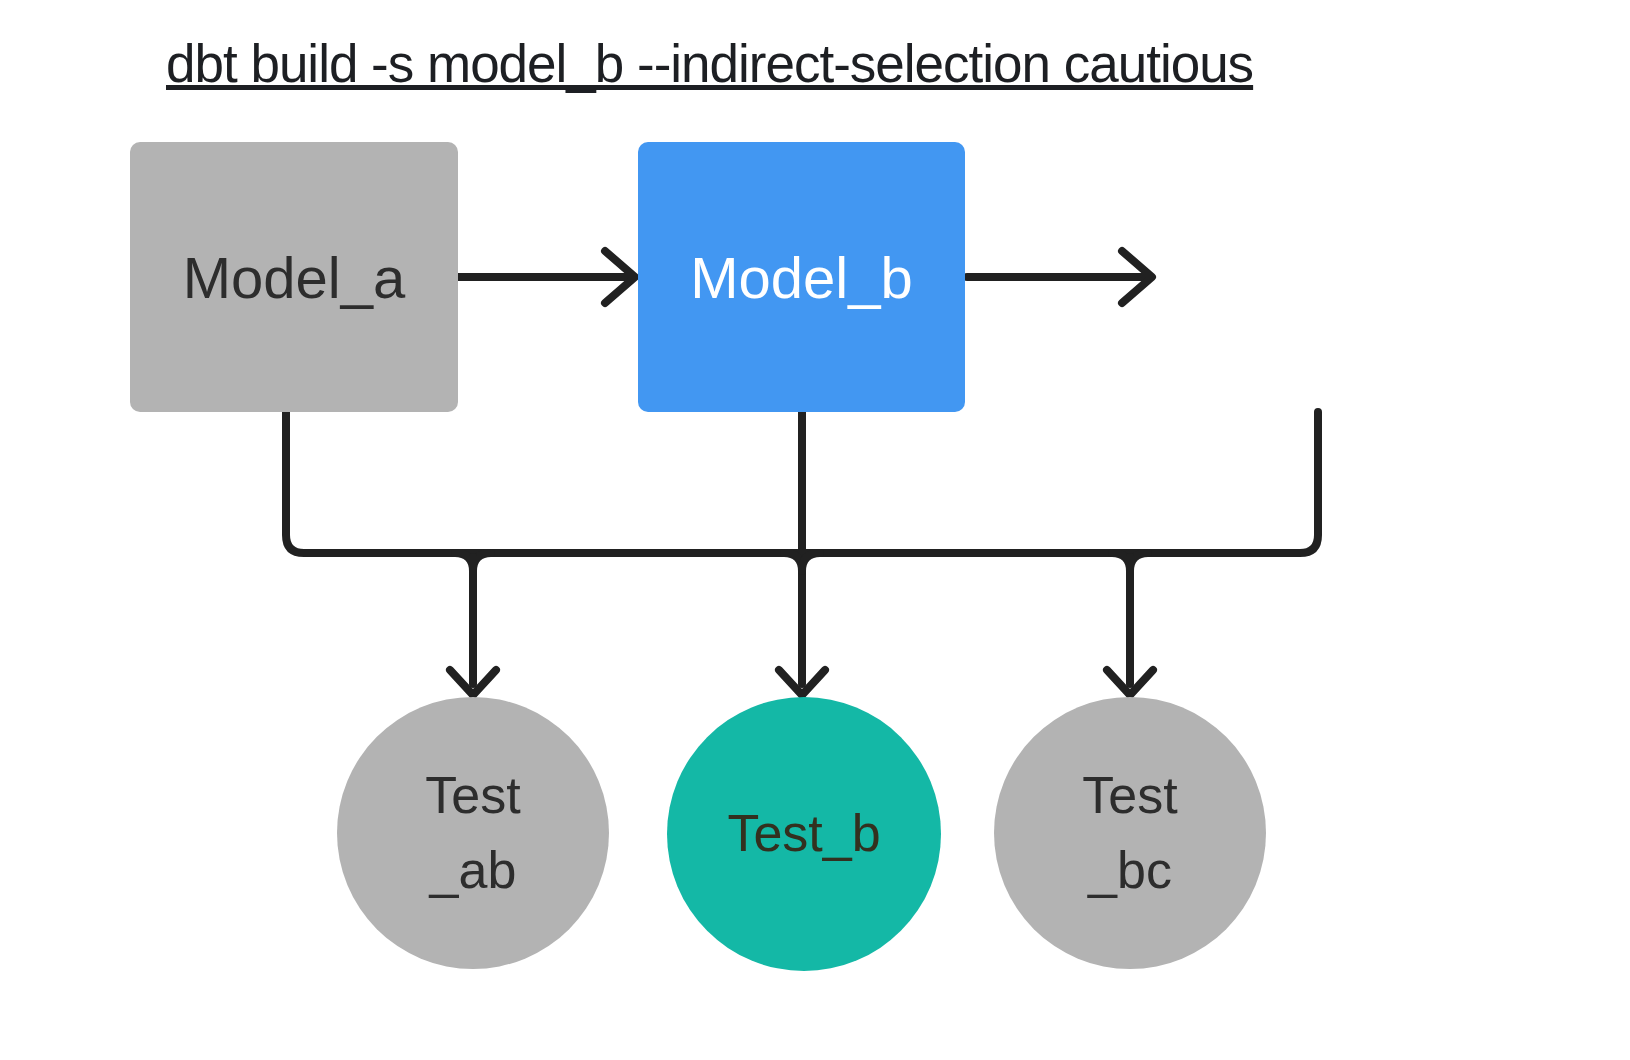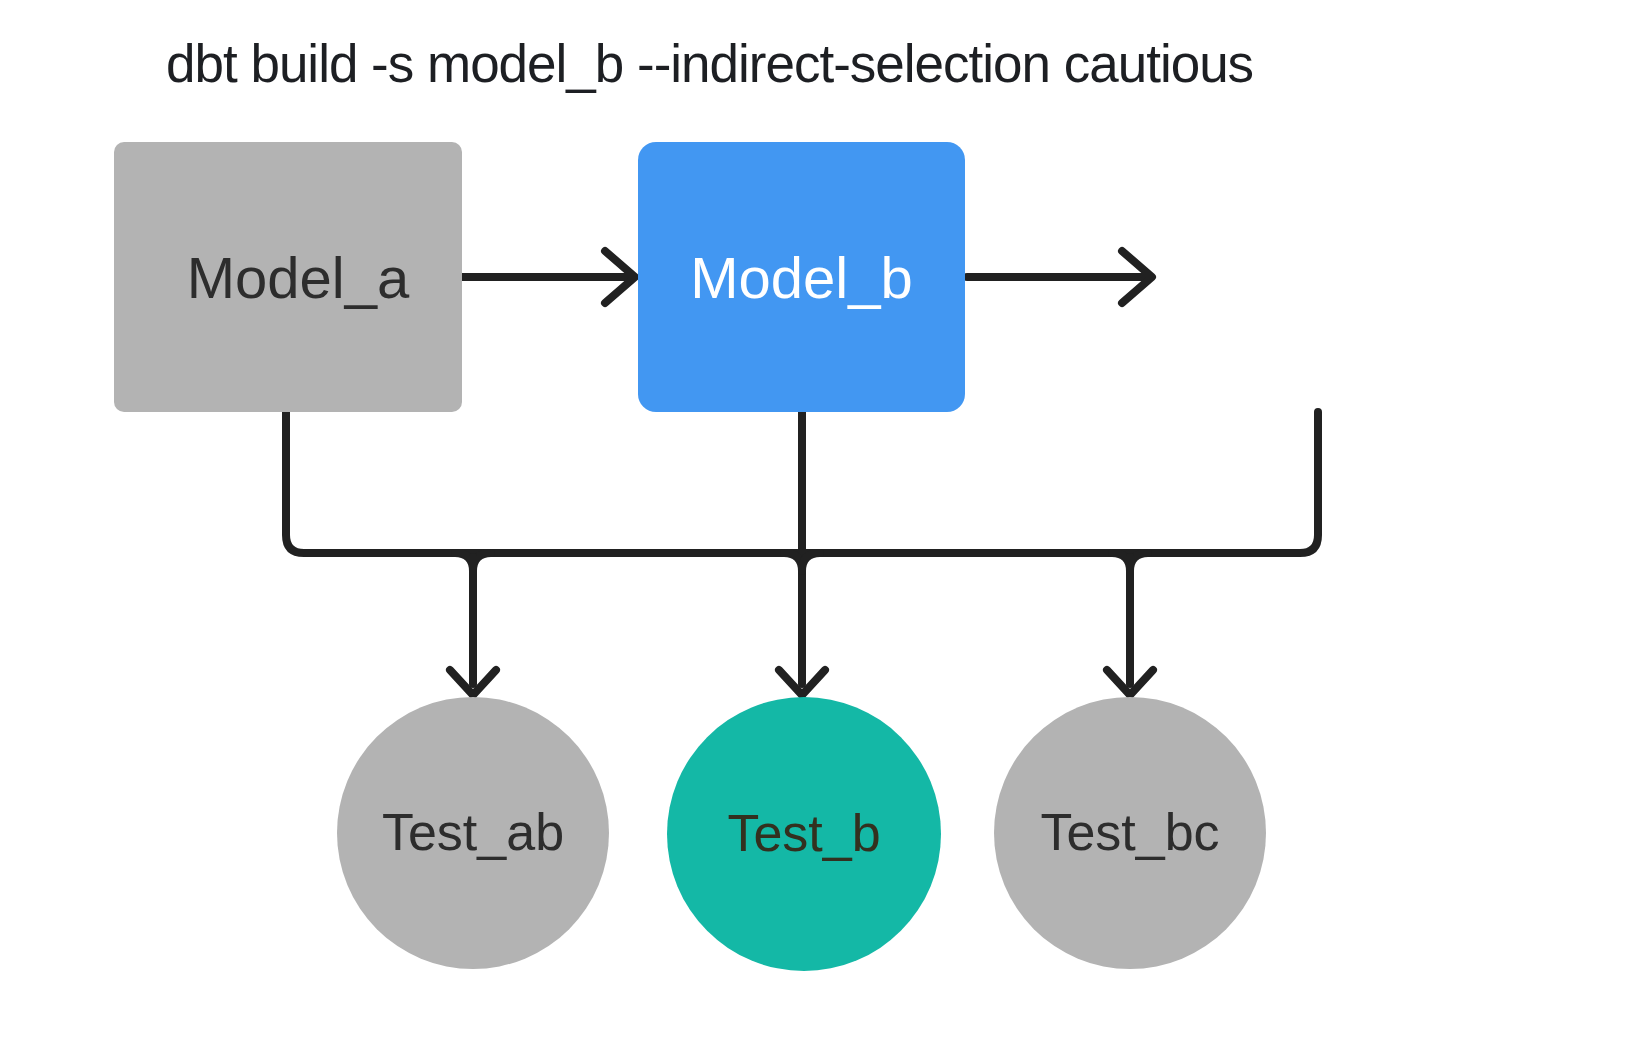--- a/index.html
+++ b/index.html
@@ -11,20 +11,21 @@
     font-family:"Liberation Sans", sans-serif;
   }
   .title{
     position:absolute;
     left:166px;top:33px;
     font-size:53px;
     font-weight:500;
     letter-spacing:-1px;
     color:#1d1f23;
     white-space:nowrap;
+    text-decoration:underline;
   }
   .edges-layer{
     position:absolute;left:0;top:0;width:1630px;height:1060px;
   }
   .node{
     position:absolute;
     display:flex;align-items:center;justify-content:center;
     text-align:center;
     color:#2d2d2d;
   }
@@ -32,39 +33,39 @@
     width:328px;height:270px;
     top:142px;
     border-radius:10px;
     background:#b3b3b3;
     font-size:58px;
   }
   .model.selected{
     background:#4297f2;
     color:#ffffff;
   }
-  .model-a{left:114px;padding-left:20px;}
-  .model-b{left:638px;width:327px;border-radius:18px;}
+  .model-a{left:130px;}
+  .model-b{left:638px;width:327px;}
   .model-c{left:1155px;width:327px;}
   .test{
     width:272px;height:272px;
     top:697px;
     border-radius:50%;
     background:#b3b3b3;
     font-size:52px;
     line-height:1.45;
   }
   .test.selected{
     background:#14b8a6;
     color:#33301f;
   }
   .test-ab{left:337px;}
   .test-b{left:667px;width:274px;height:274px;}
   .test-bc{left:994px;}
-  .two-line{display:flex;flex-direction:row;align-items:center;}
+  .two-line{display:flex;flex-direction:column;align-items:center;}
 </style>
 </head>
 <body>
 
 <div class="canvas">
 
   <div class="title">dbt build -s model_b --indirect-selection cautious</div>
 
   <svg class="edges-layer" width="1630" height="1060" viewBox="0 0 1630 1060" aria-hidden="true">
     <g stroke="#212121" stroke-width="8" fill="none" stroke-linecap="round" stroke-linejoin="round">

